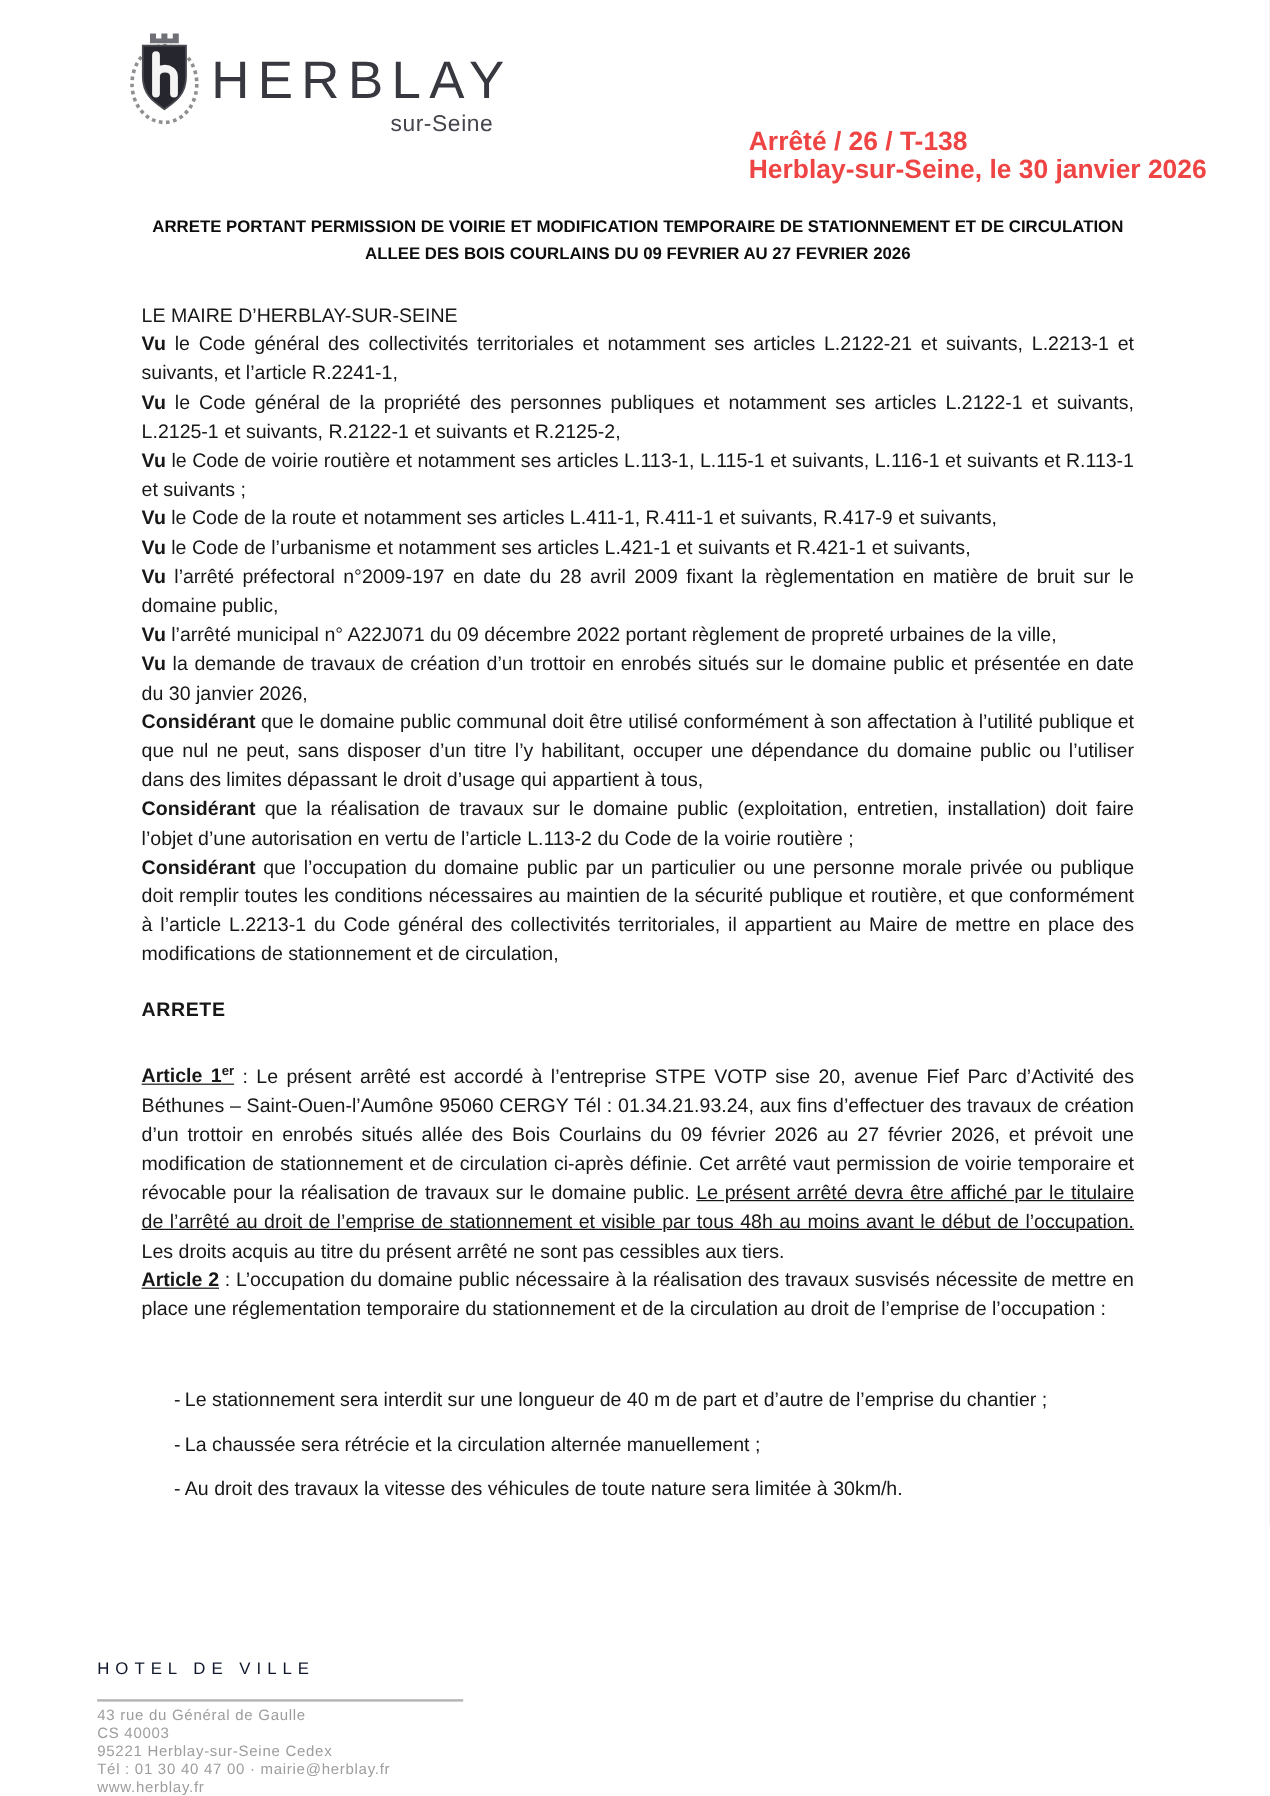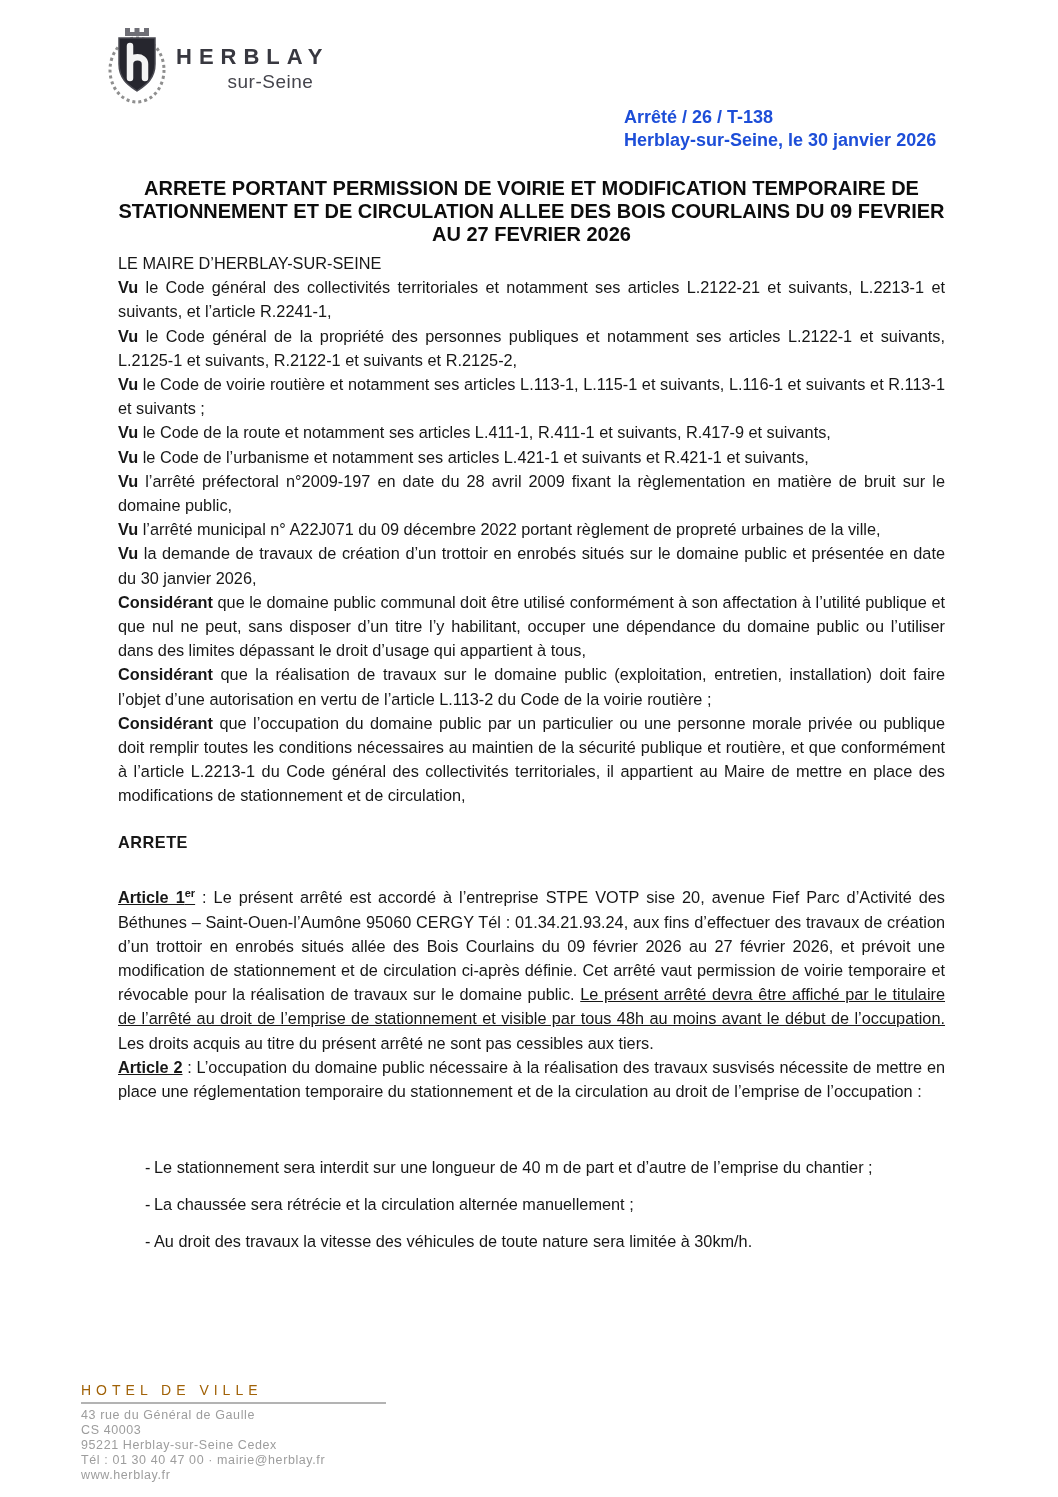--- a/index.html
+++ b/index.html
@@ -19,54 +19,54 @@
   .logo-block {
     position: absolute;
     left: 106px;
     top: 24px;
     display: flex;
     align-items: flex-start;
   }
   .crest { width: 62px; height: 84px; flex: 0 0 auto; }
   .logo-text { margin-left: 8px; margin-top: 22px; }
   .wordmark {
-    font-size: 22px;
-    font-weight: bold;
+    font-size: 44px;
+    font-weight: normal;
     letter-spacing: 7px;
     color: #383840;
     line-height: 1;
   }
   .logo-sub {
     font-size: 19px;
     color: #44444c;
     text-align: right;
     margin-top: 3px;
     padding-right: 16px;
     letter-spacing: 0.5px;
   }
 
   
   .ref-block {
     position: absolute;
     left: 624px;
     top: 106px;
-    font-size: 18px;
+    font-size: 22px;
     font-weight: bold;
     line-height: 23px;
-    color: #1d4ed8;
+    color: #ef4444;
   }
 
   
   .doc-title {
     position: absolute;
     left: 115px;
     top: 177px;
     width: 833px;
     text-align: center;
-    font-size: 20px;
+    font-size: 14px;
     font-weight: bold;
     line-height: 23px;
     color: #0d0d0d;
   }
 
   
   .content {
     position: absolute;
     left: 118px;
     top: 251px;
@@ -107,24 +107,24 @@
     font-size: 12.5px;
     line-height: 15px;
     color: #9d9d9d;
     letter-spacing: 0.6px;
   }
   .footer-title {
     display: inline-block;
     width: 305px;
     font-size: 14px;
     letter-spacing: 5px;
-    padding-bottom: 4px;
+    padding-bottom: 18px;
     border-bottom: 2px solid #b3b3b3;
     margin-bottom: 4px;
-    color: #a16207;
+    color: #0f172a;
   }
 </style>
 </head>
 <body>
 
 <div class="page">
 
   <div class="logo-block">
     <svg class="crest" viewBox="0 0 62 84" aria-hidden="true">
 

